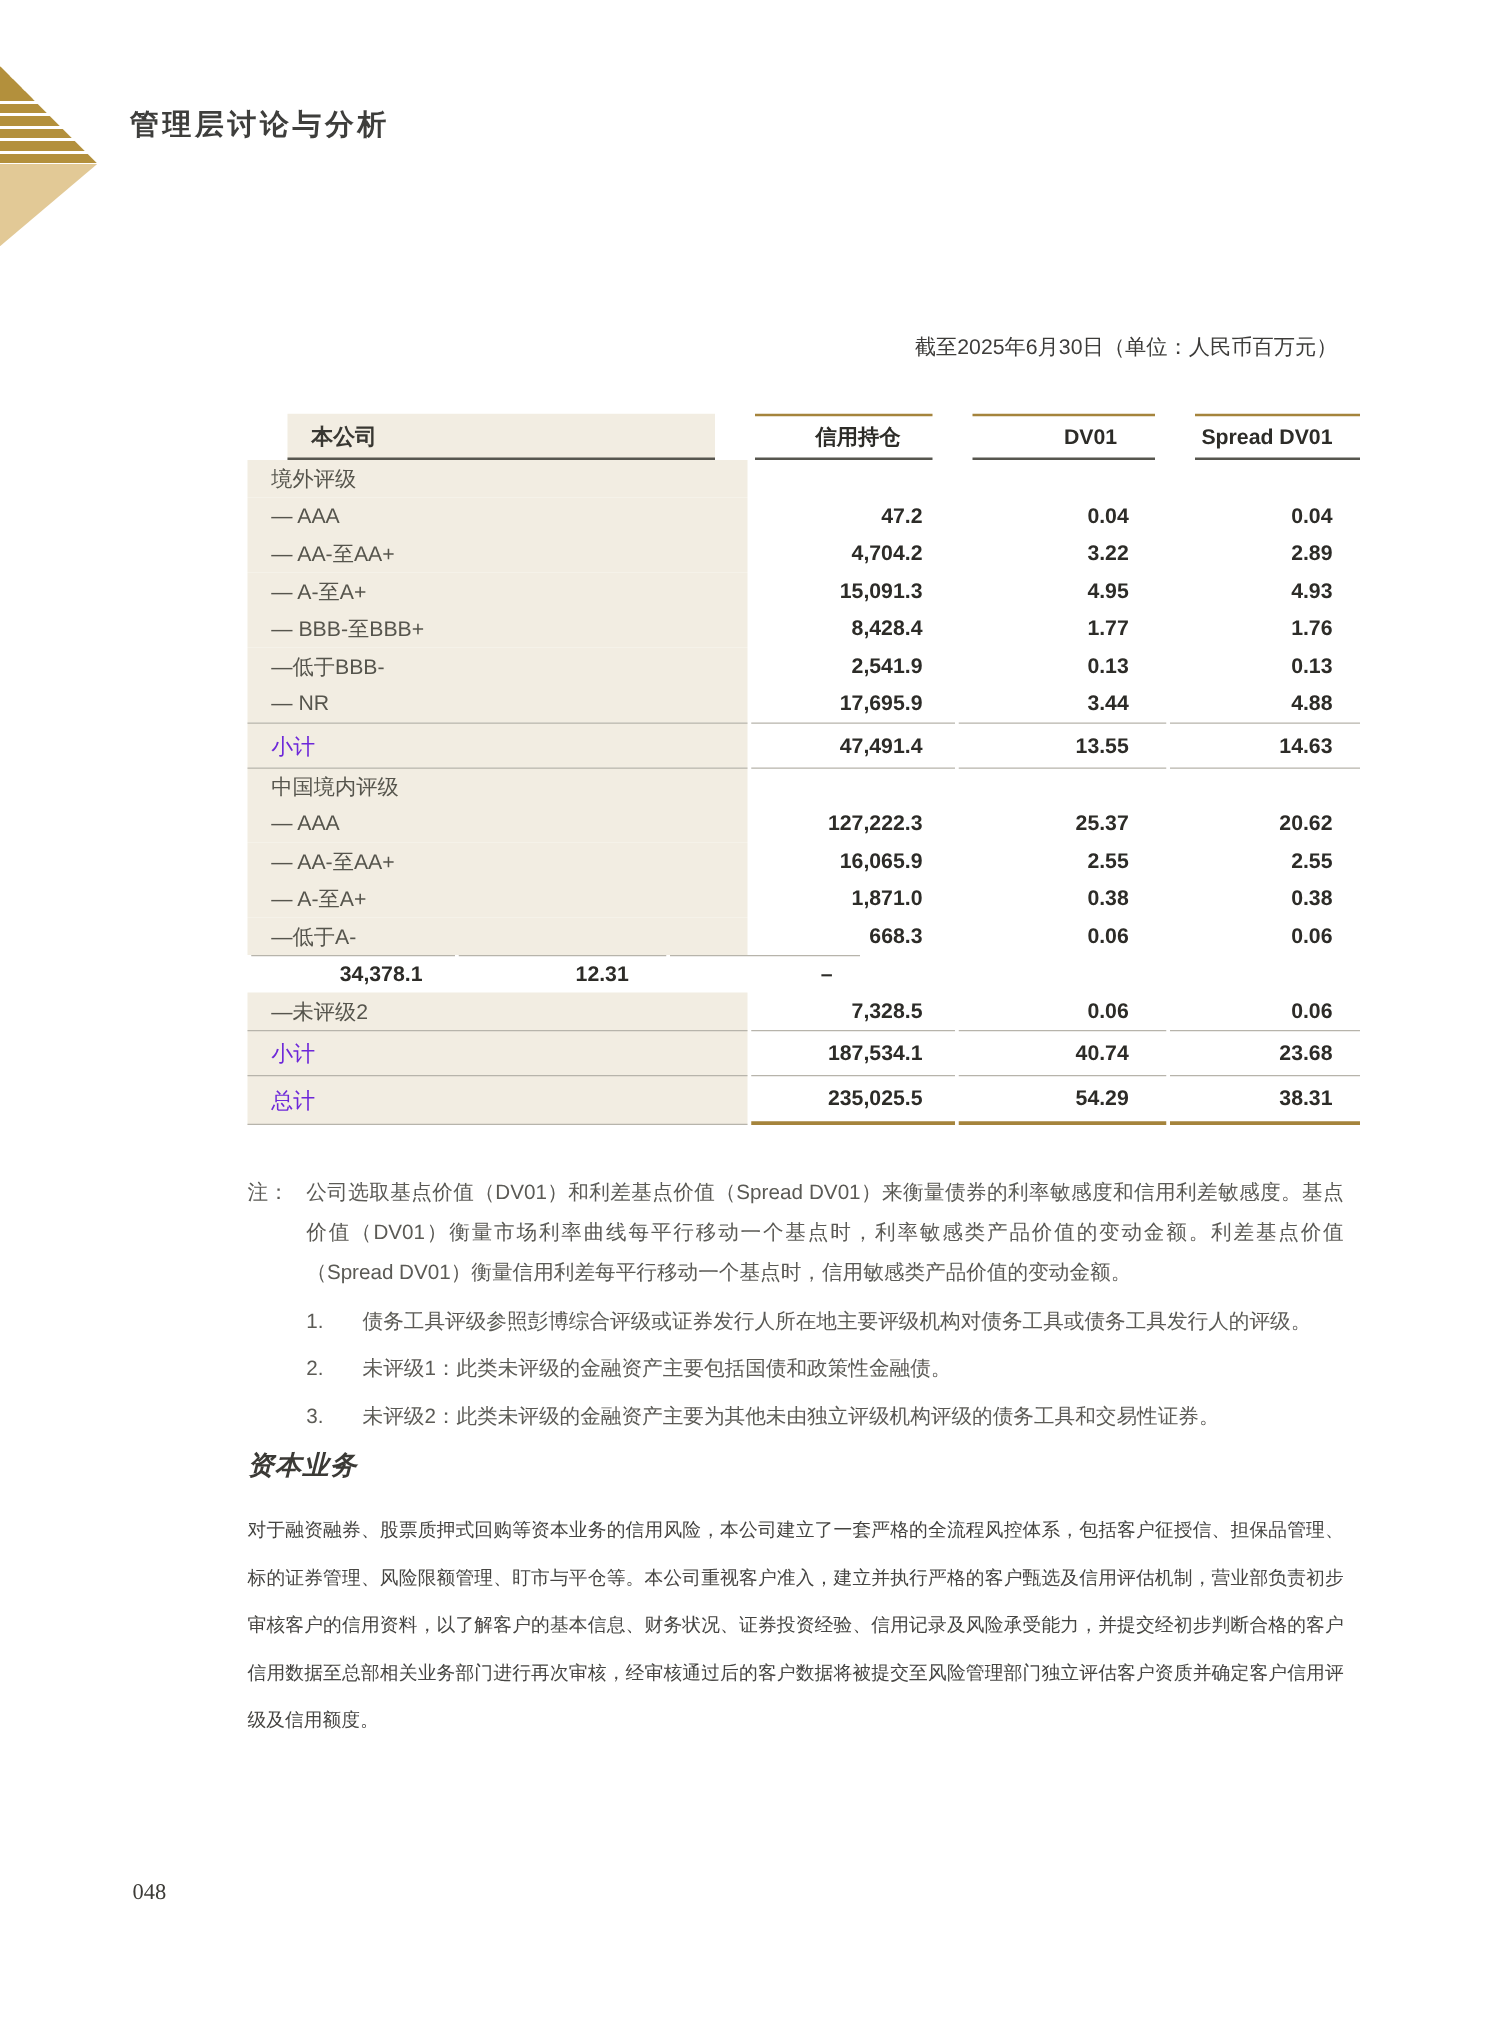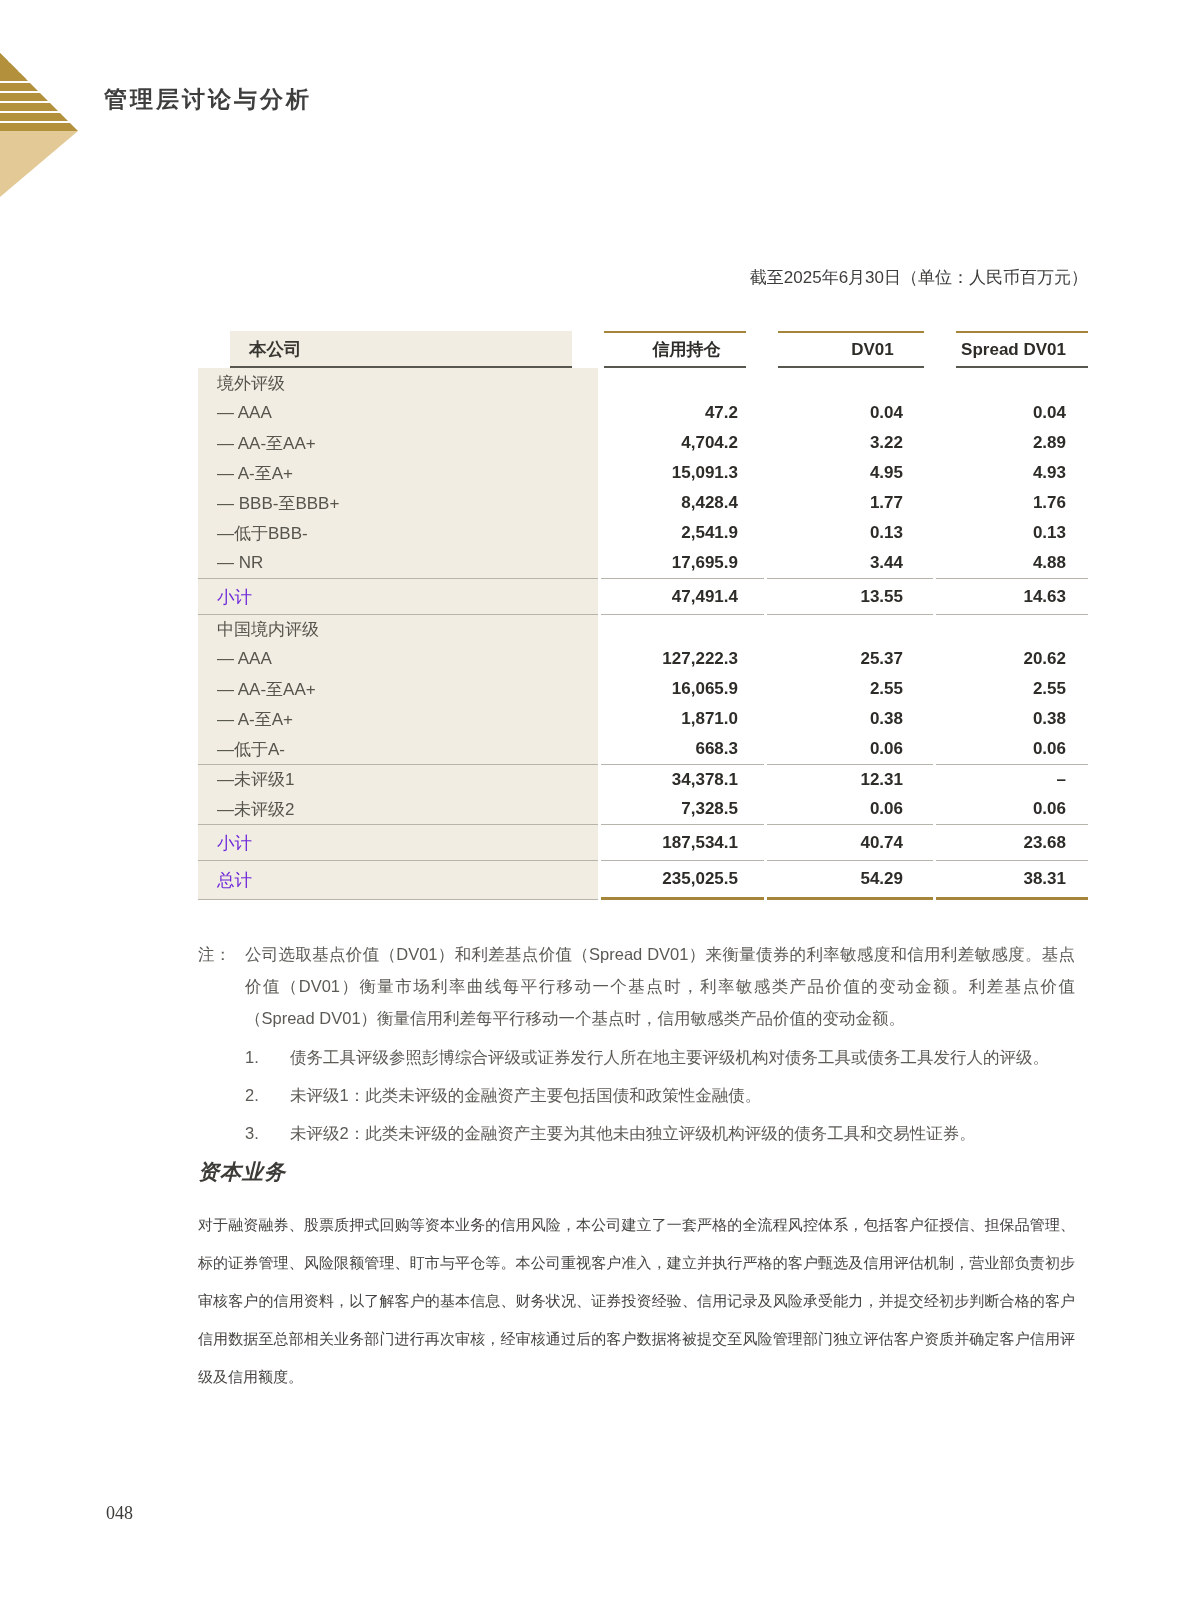--- a/index.html
+++ b/index.html
@@ -21,21 +21,21 @@
     clip-path:polygon(0 0,100% 0,0 100%);
   }
   
   .page-title{
     position:absolute;left:104px;top:84px;
     font-family:"Liberation Serif","DejaVu Serif",serif;
     font-size:23px;font-weight:600;letter-spacing:3px;color:#3e3e3c;
   }
   
   .caption{
-    position:absolute;left:210px;top:266px;width:890px;box-sizing:border-box;
+    position:absolute;left:192px;top:266px;width:890px;box-sizing:border-box;
     text-align:right;padding-right:12px;font-size:17px;color:#3d3c3a;
   }
   
   .ftable{position:absolute;left:198px;top:331px;width:890px;}
   .trow{display:flex;align-items:center;}
   .c{box-sizing:border-box;height:100%;display:flex;align-items:center;}
   .label{width:400px;background:#f2ede2;padding-left:19px;font-size:17px;color:#56554d;}
   .n{justify-content:flex-end;font-weight:bold;font-size:17px;color:#2d2c28;margin-left:3px;}
   .n1{width:163px;padding-right:26px;}
   .n2{width:166px;padding-right:30px;}
@@ -185,21 +185,20 @@
     </div>
 
     <div class="trow r-item">
       <div class="c label">—低于A-</div>
       <div class="c n n1">668.3</div>
       <div class="c n n2">0.06</div>
       <div class="c n n3">0.06</div>
     </div>
 
     <div class="trow r-item sep">
-      <div class="c label">—未评级1</div>
       <div class="c n n1">34,378.1</div>
       <div class="c n n2">12.31</div>
       <div class="c n n3">–</div>
     </div>
 
     <div class="trow r-item">
       <div class="c label">—未评级2</div>
       <div class="c n n1">7,328.5</div>
       <div class="c n n2">0.06</div>
       <div class="c n n3">0.06</div>

